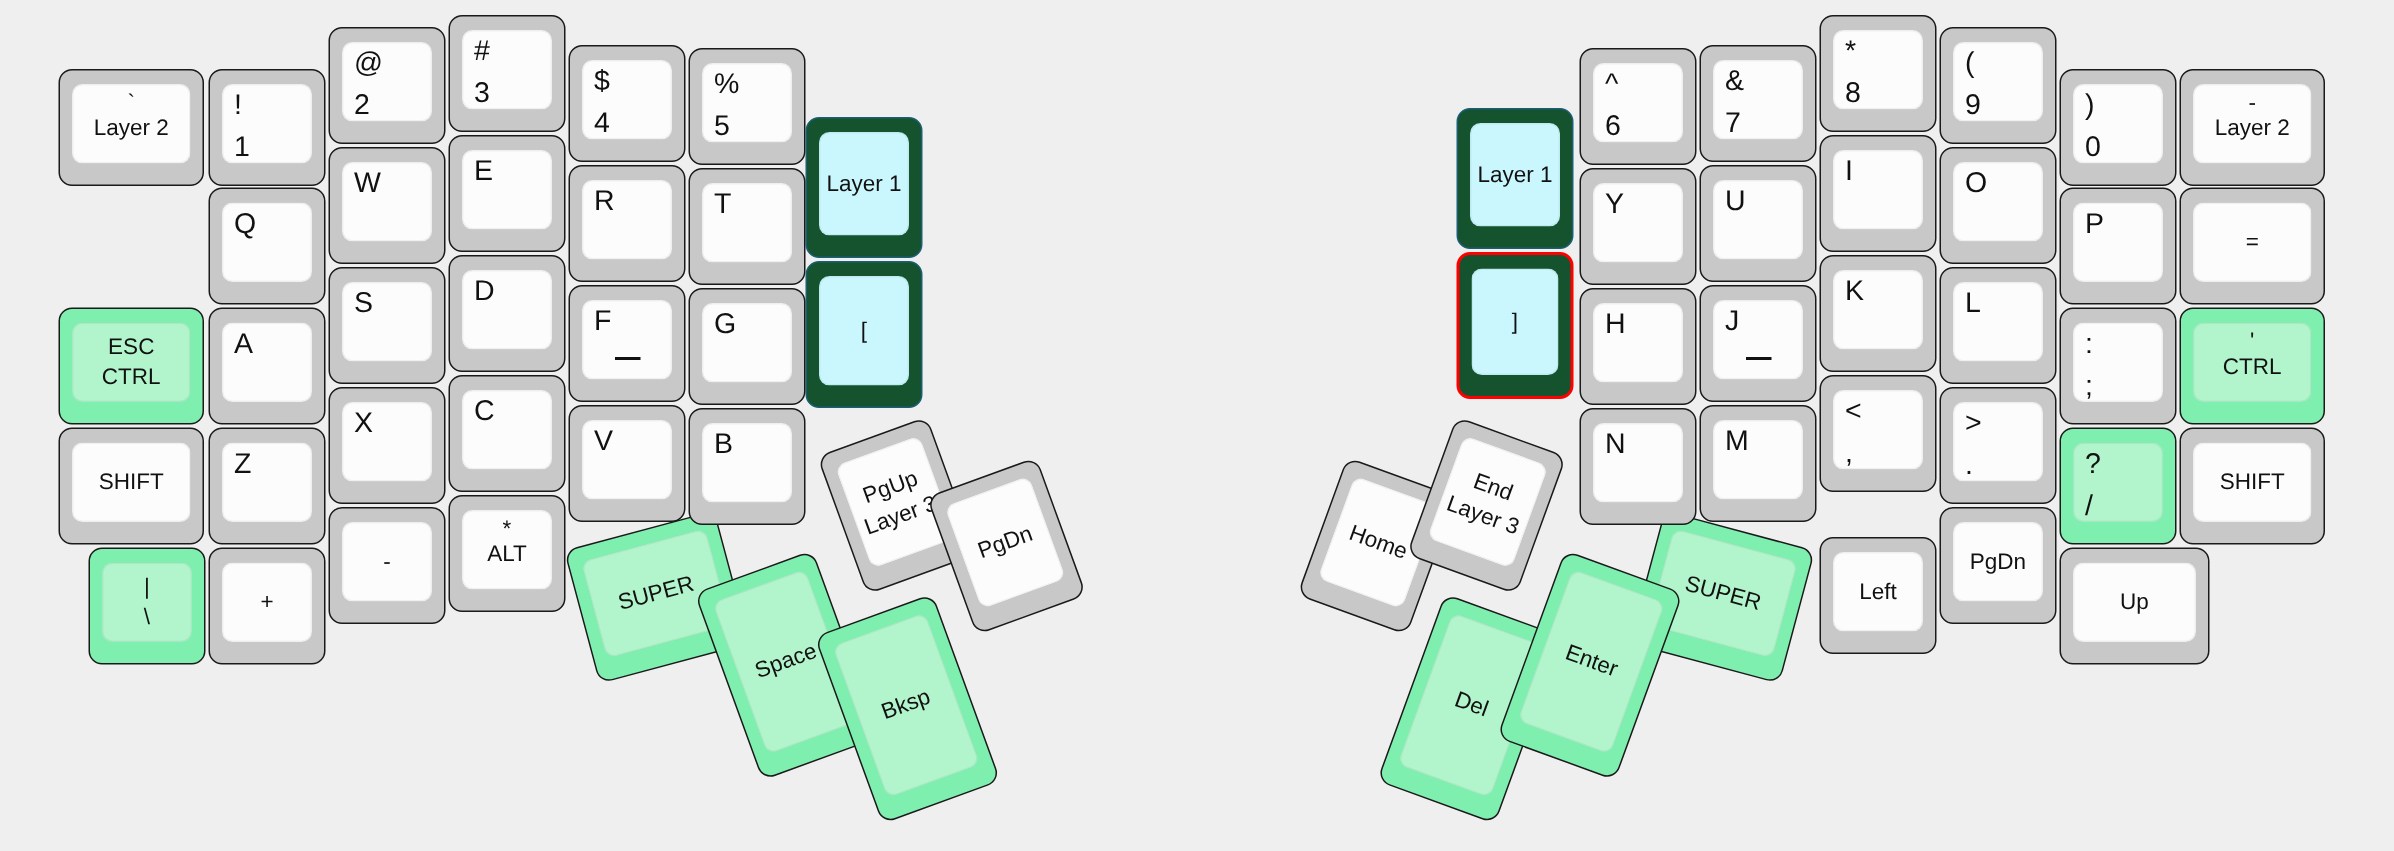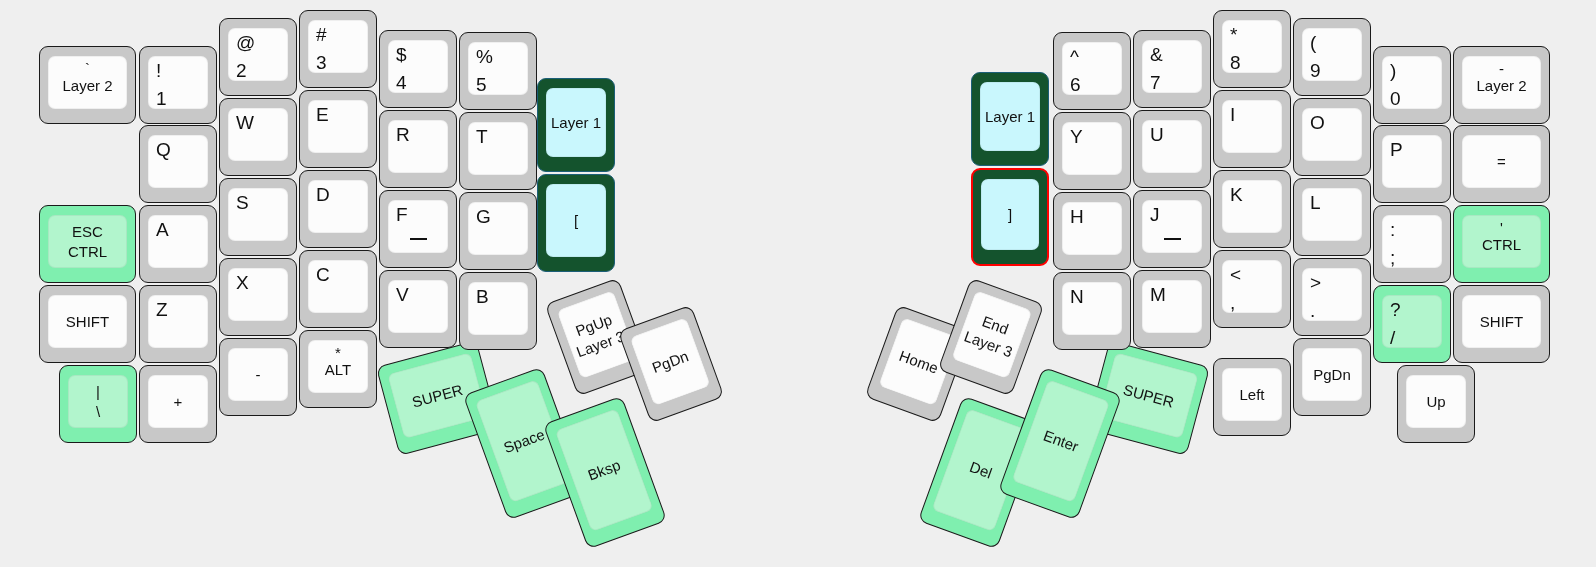--- a/index.html
+++ b/index.html
@@ -434,19 +434,19 @@
       <div class="key" style="left: 1213px; top: 330px; width: 78px; height: 78px; margin-top: 28px;">
         <div class="cap">
           <span class="lg ct">Left</span>
         </div>
       </div>
       <div class="key" style="left: 1293px; top: 338px; width: 78px; height: 78px;">
         <div class="cap">
           <span class="lg ct">PgDn</span>
         </div>
       </div>
-      <div class="key" style="left: 1373px; top: 365px; width: 78px; height: 78px; margin-left: 24px;">
+      <div class="key" style="left: 1373px; top: 365px; width: 100px; height: 78px;">
         <div class="cap">
           <span class="lg ct">Up</span>
         </div>
       </div>
     </div>
   </div>
 
 </body></html>

